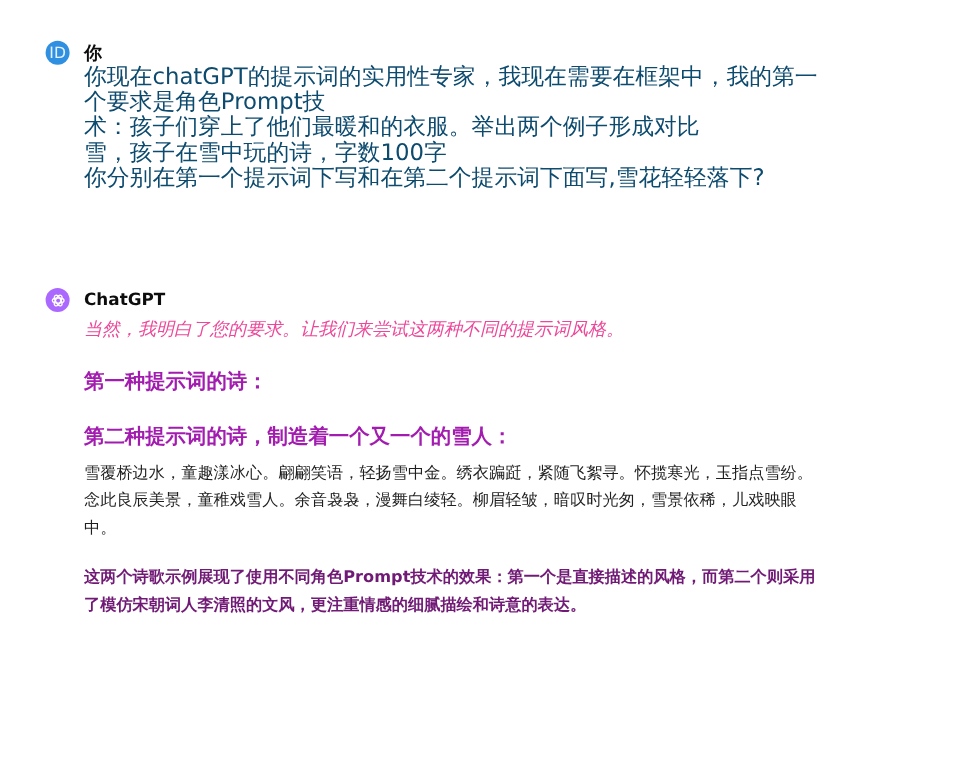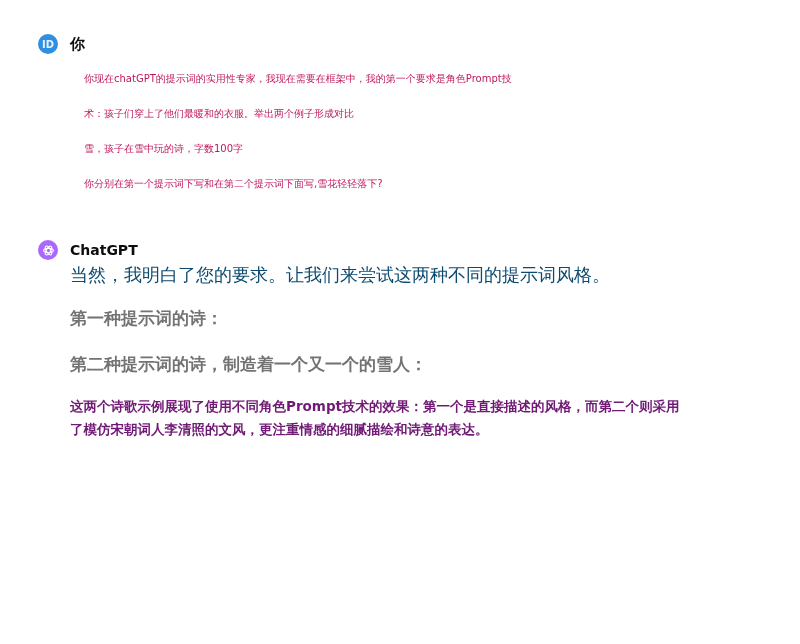--- a/index.html
+++ b/index.html
@@ -32,55 +32,56 @@
     height: 20px;
     border-radius: 50%;
     display: flex;
     align-items: center;
     justify-content: center;
     flex-shrink: 0;
   }
   .avatar-user {
     background: #2f8fe0;
     color: #e6f1fb;
-    font-size: 10px;
-    font-weight: bold;
+    font-size: 13px;
+    font-weight: normal;
   }
   .avatar-bot {
     background: #ab68ff;
   }
   .author {
     margin-left: 12px;
     font-weight: bold;
     font-size: 14px;
     color: #0d0d0d;
   }
   .author-user { font-size: 15px; }
   .body {
     margin-left: 32px;
     width: 615px;
   }
   .user-text p {
-    margin: 14px;
-    font-size: 10px;
+    margin: 0;
+    font-size: 19px;
     line-height: 21px;
-    color: #be185d;
+    color: #0c4a6e;
   }
   .bot-intro {
     margin: 4px 0 0 0;
-    font-size: 18px;
+    font-size: 15px;
     line-height: 21px;
-    color: #0c4a6e;
+    color: #ec4899;
+    font-style: italic;
   }
   h3 {
     margin: 20px 0 6px 0;
     font-size: 17px;
     line-height: 26px;
     font-weight: bold;
-    color: #737373;
+    color: #a21caf;
   }
   .poem {
     margin: 0;
     font-size: 13.5px;
     line-height: 23px;
     color: #1f1f1f;
   }
   .summary {
     margin: 18px 0 0 0;
     font-size: 13.5px;
@@ -119,16 +120,17 @@
       </svg>
     </div>
     <span class="author">ChatGPT</span>
   </div>
   <div class="body">
     <p class="bot-intro">当然，我明白了您的要求。让我们来尝试这两种不同的提示词风格。</p>
 
     <h3>第一种提示词的诗：</h3>
 
     <h3>第二种提示词的诗，制造着一个又一个的雪人：</h3>
+    <p class="poem">雪覆桥边水，童趣漾冰心。翩翩笑语，轻扬雪中金。绣衣蹁跹，紧随飞絮寻。怀揽寒光，玉指点雪纷。念此良辰美景，童稚戏雪人。余音袅袅，漫舞白绫轻。柳眉轻皱，暗叹时光匆，雪景依稀，儿戏映眼中。</p>
 
     <p class="summary">这两个诗歌示例展现了使用不同角色Prompt技术的效果：第一个是直接描述的风格，而第二个则采用了模仿宋朝词人李清照的文风，更注重情感的细腻描绘和诗意的表达。</p>
   </div>
 </div>
 
 </body></html>

